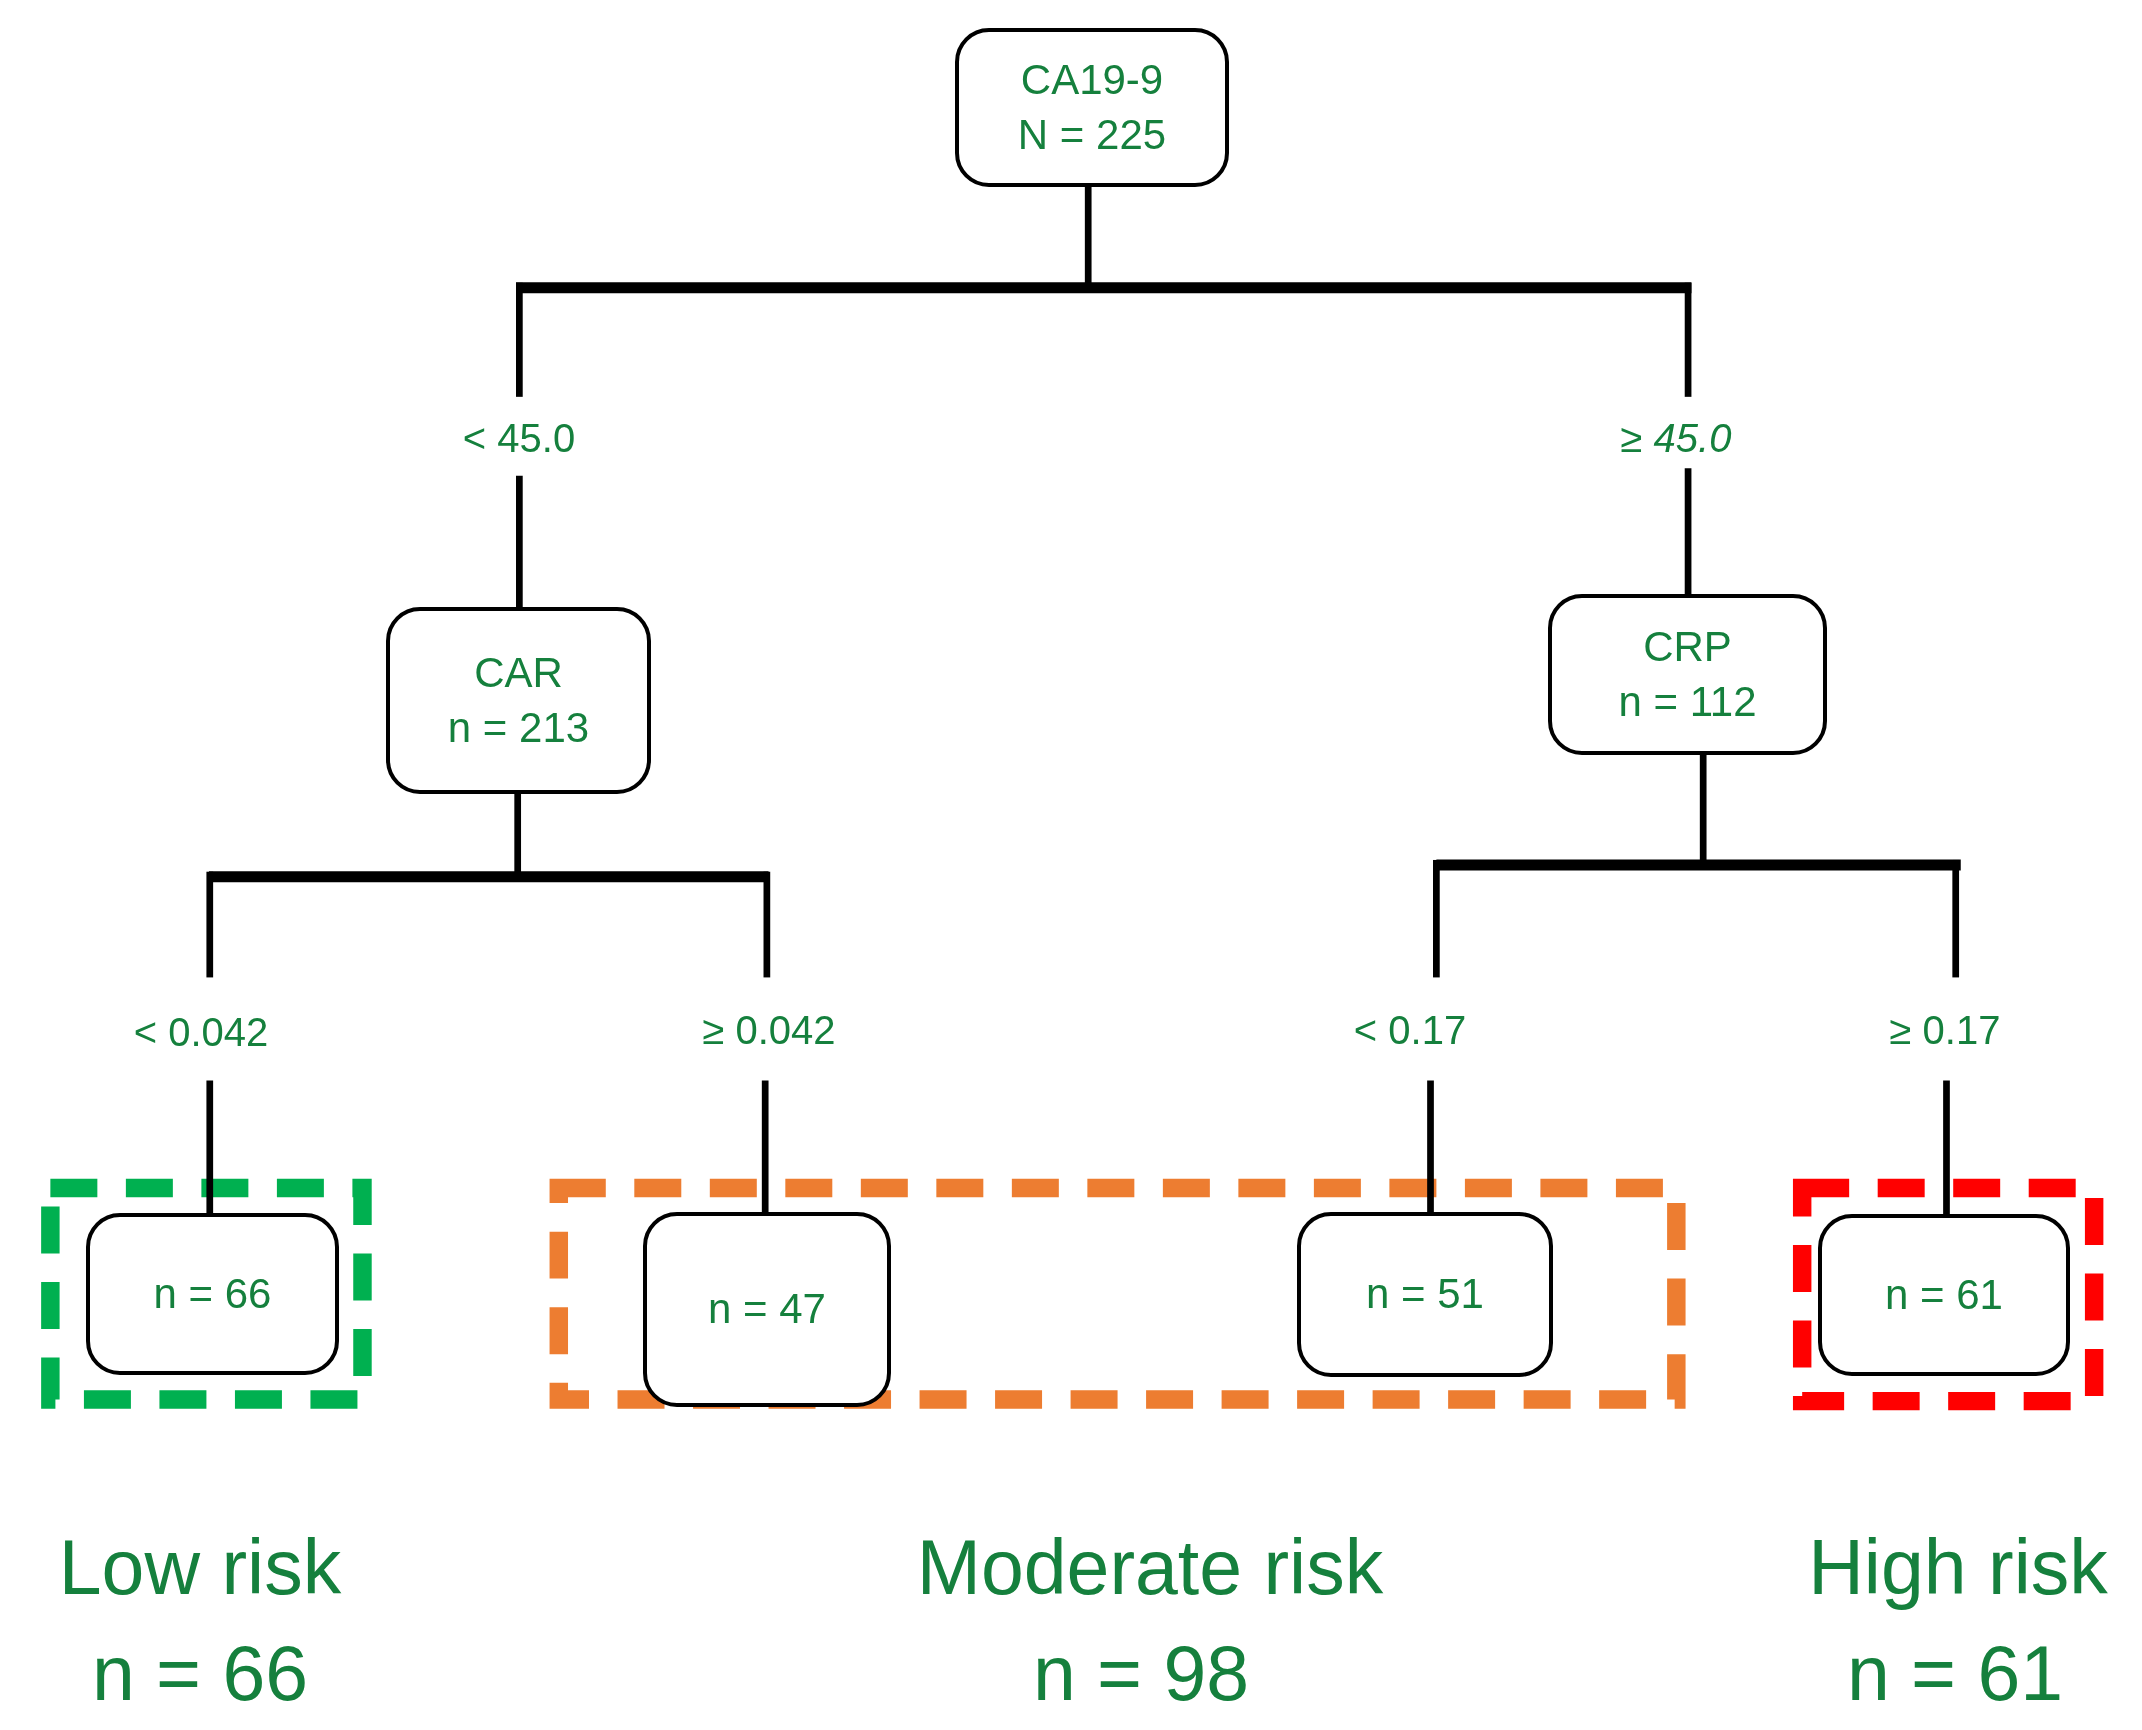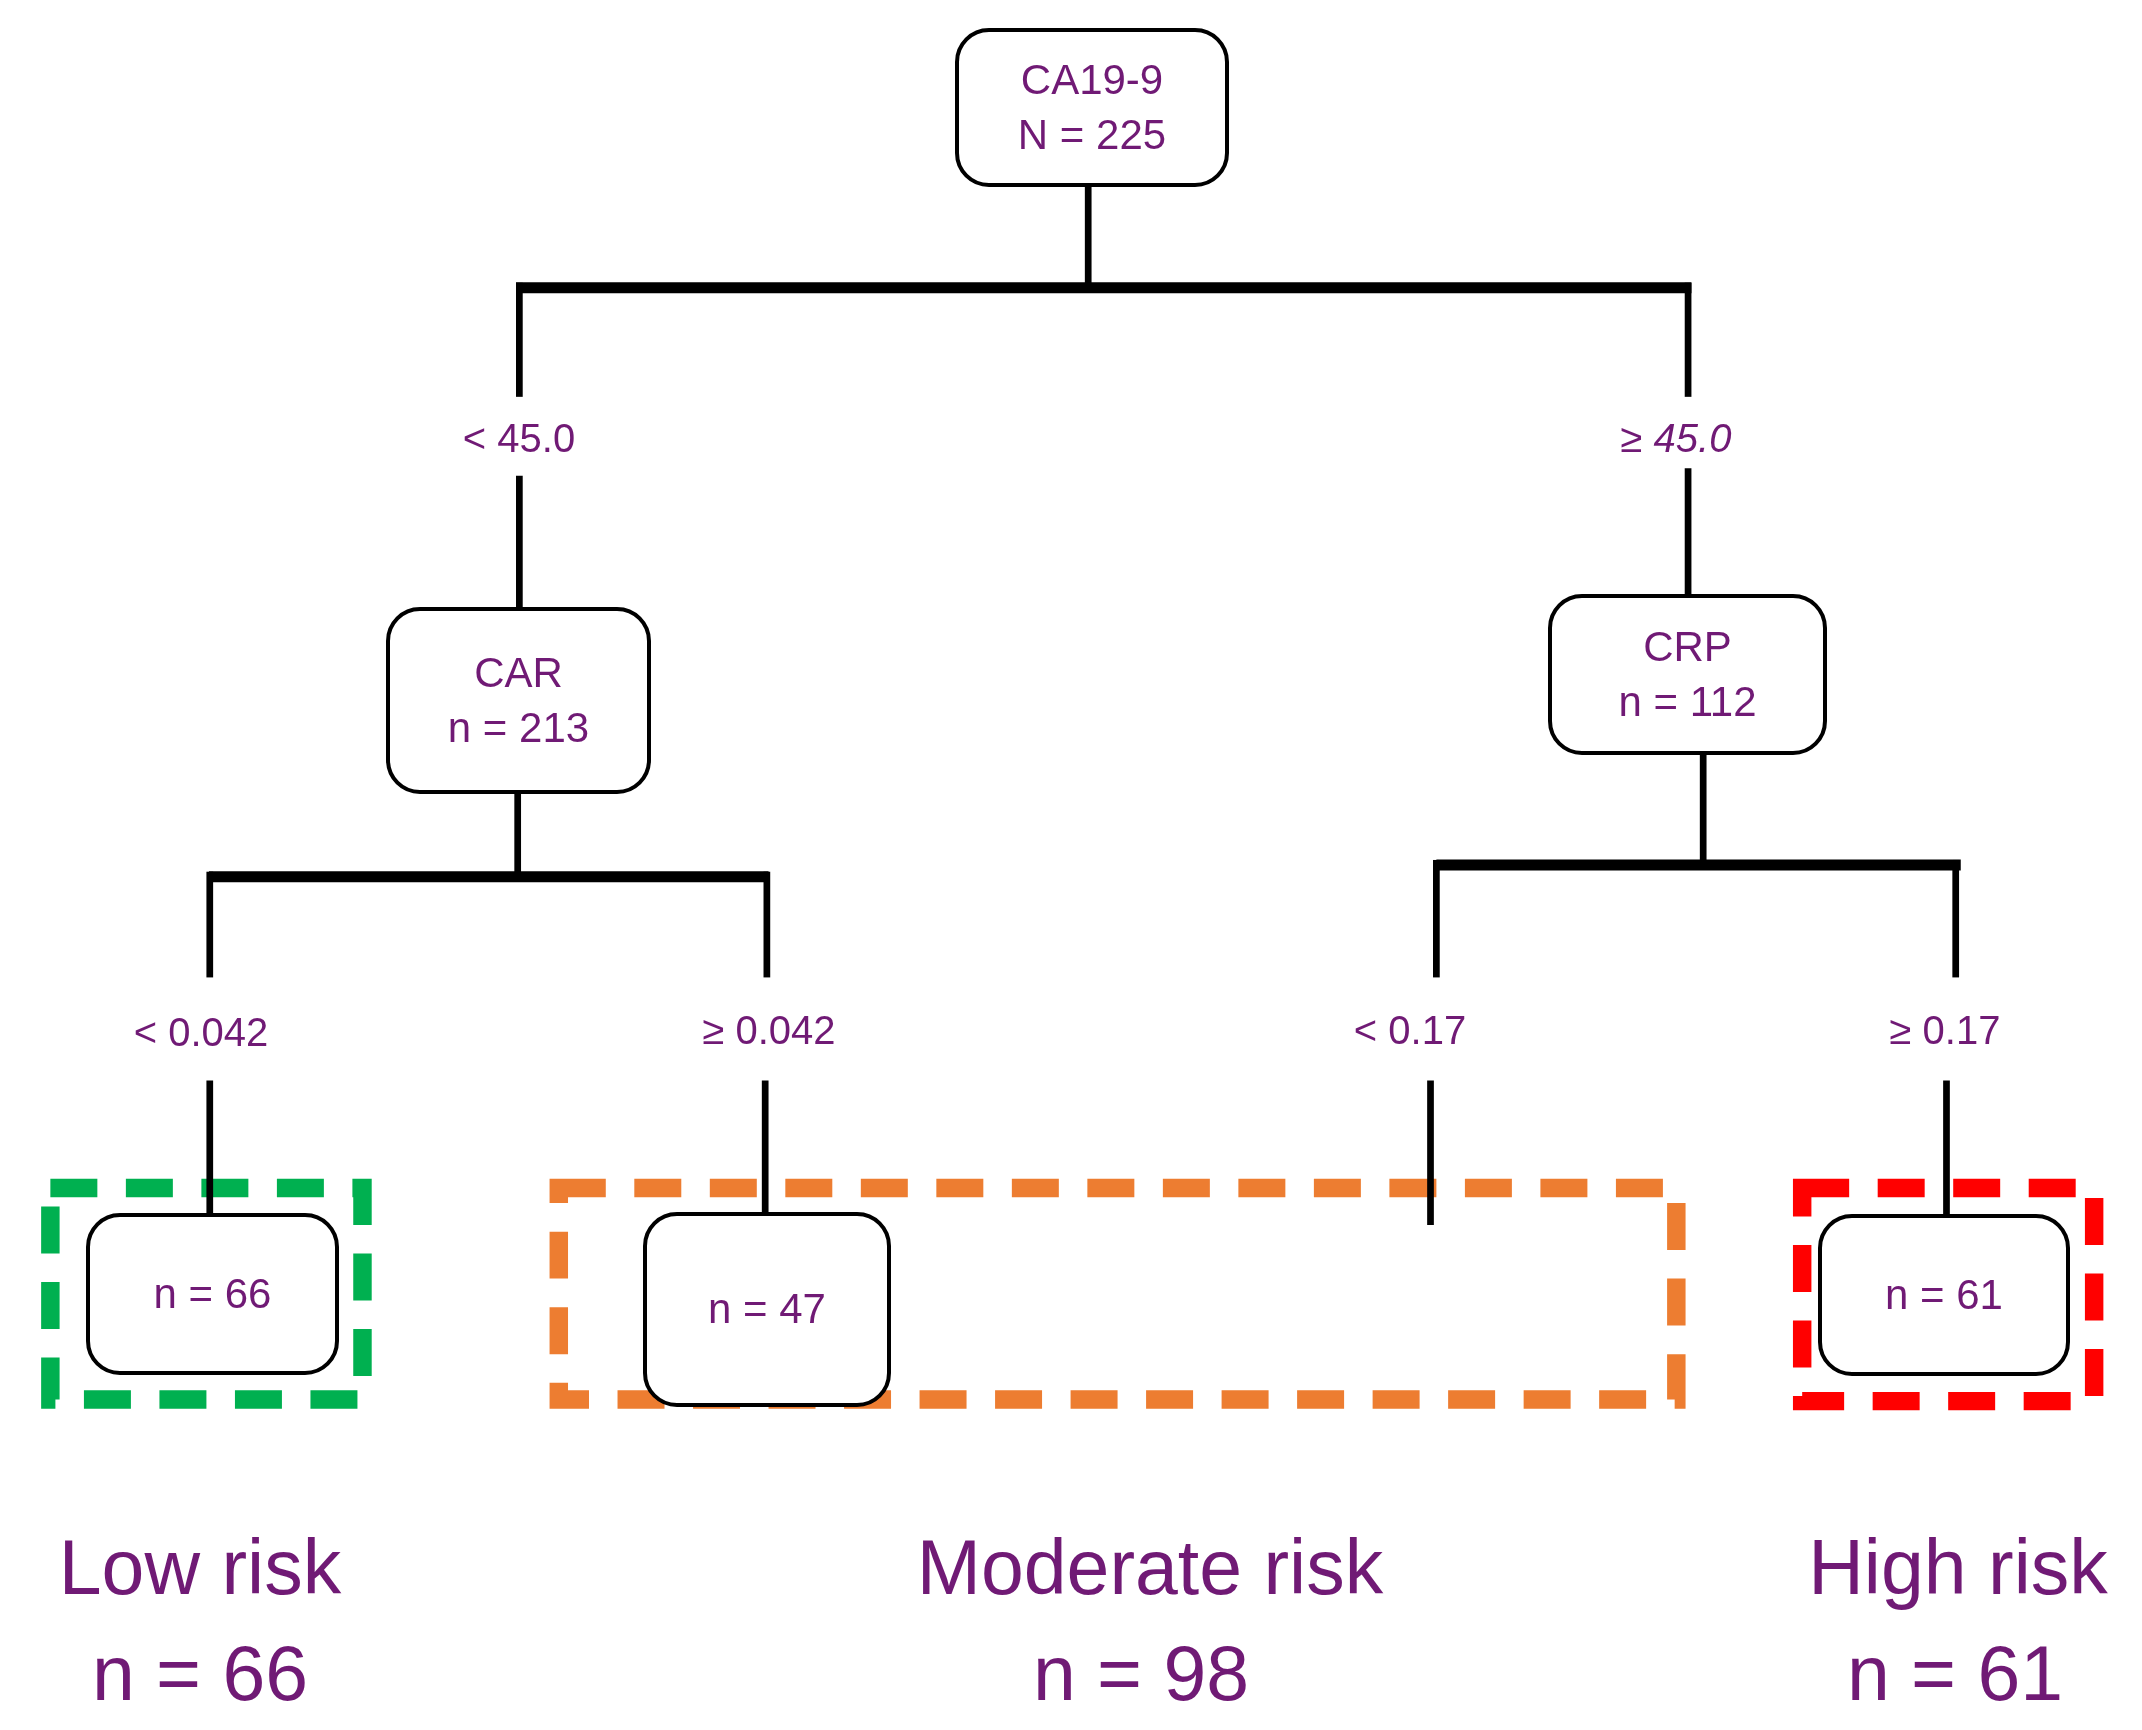--- a/index.html
+++ b/index.html
@@ -2,21 +2,21 @@
 <html style="font-size:13.4px"><head>
 <meta charset="utf-8">
 <style>
   html, body { margin: 0; padding: 0; background: #ffffff; }
   .canvas {
     position: relative;
     width: 2142px;
     height: 1730px;
     background: #ffffff;
     font-family: "Liberation Sans", sans-serif;
-    color: #701a75;
+    color: #15803d;
     overflow: hidden;
   }
   svg.connectors {
     position: absolute;
     left: 0; top: 0;
     width: 2142px; height: 1730px;
   }
   svg.connectors line { stroke: #000000; }
   svg.connectors line.v { stroke-width: 8; }
   svg.connectors line.h { stroke-width: 13; }
@@ -108,20 +108,23 @@
   <div class="blabel" style="left:769px;  top:1007px;">≥ 0.042</div>
   <div class="blabel" style="left:1410px; top:1007px;">&lt; 0.17</div>
   <div class="blabel" style="left:1945px; top:1007px;">≥ 0.17</div>
 
   <div class="node" style="left:86px; top:1213px; width:253px; height:162px;">
     <div>n = 66</div>
   </div>
   <div class="node" style="left:643px; top:1212px; width:248px; height:195px;">
     <div>n = 47</div>
   </div>
+  <div class="node" style="left:1297px; top:1212px; width:256px; height:165px;">
+    <div>n = 51</div>
+  </div>
   <div class="node" style="left:1818px; top:1214px; width:252px; height:162px;">
     <div>n = 61</div>
   </div>
 
   <div class="risk-text" style="left:200px;  top:1525px;">Low risk</div>
   <div class="risk-text" style="left:200px;  top:1631px;">n = 66</div>
   <div class="risk-text" style="left:1150px; top:1525px;">Moderate risk</div>
   <div class="risk-text" style="left:1141px; top:1631px;">n = 98</div>
   <div class="risk-text" style="left:1958px; top:1525px;">High risk</div>
   <div class="risk-text" style="left:1955px; top:1631px;">n = 61</div>

